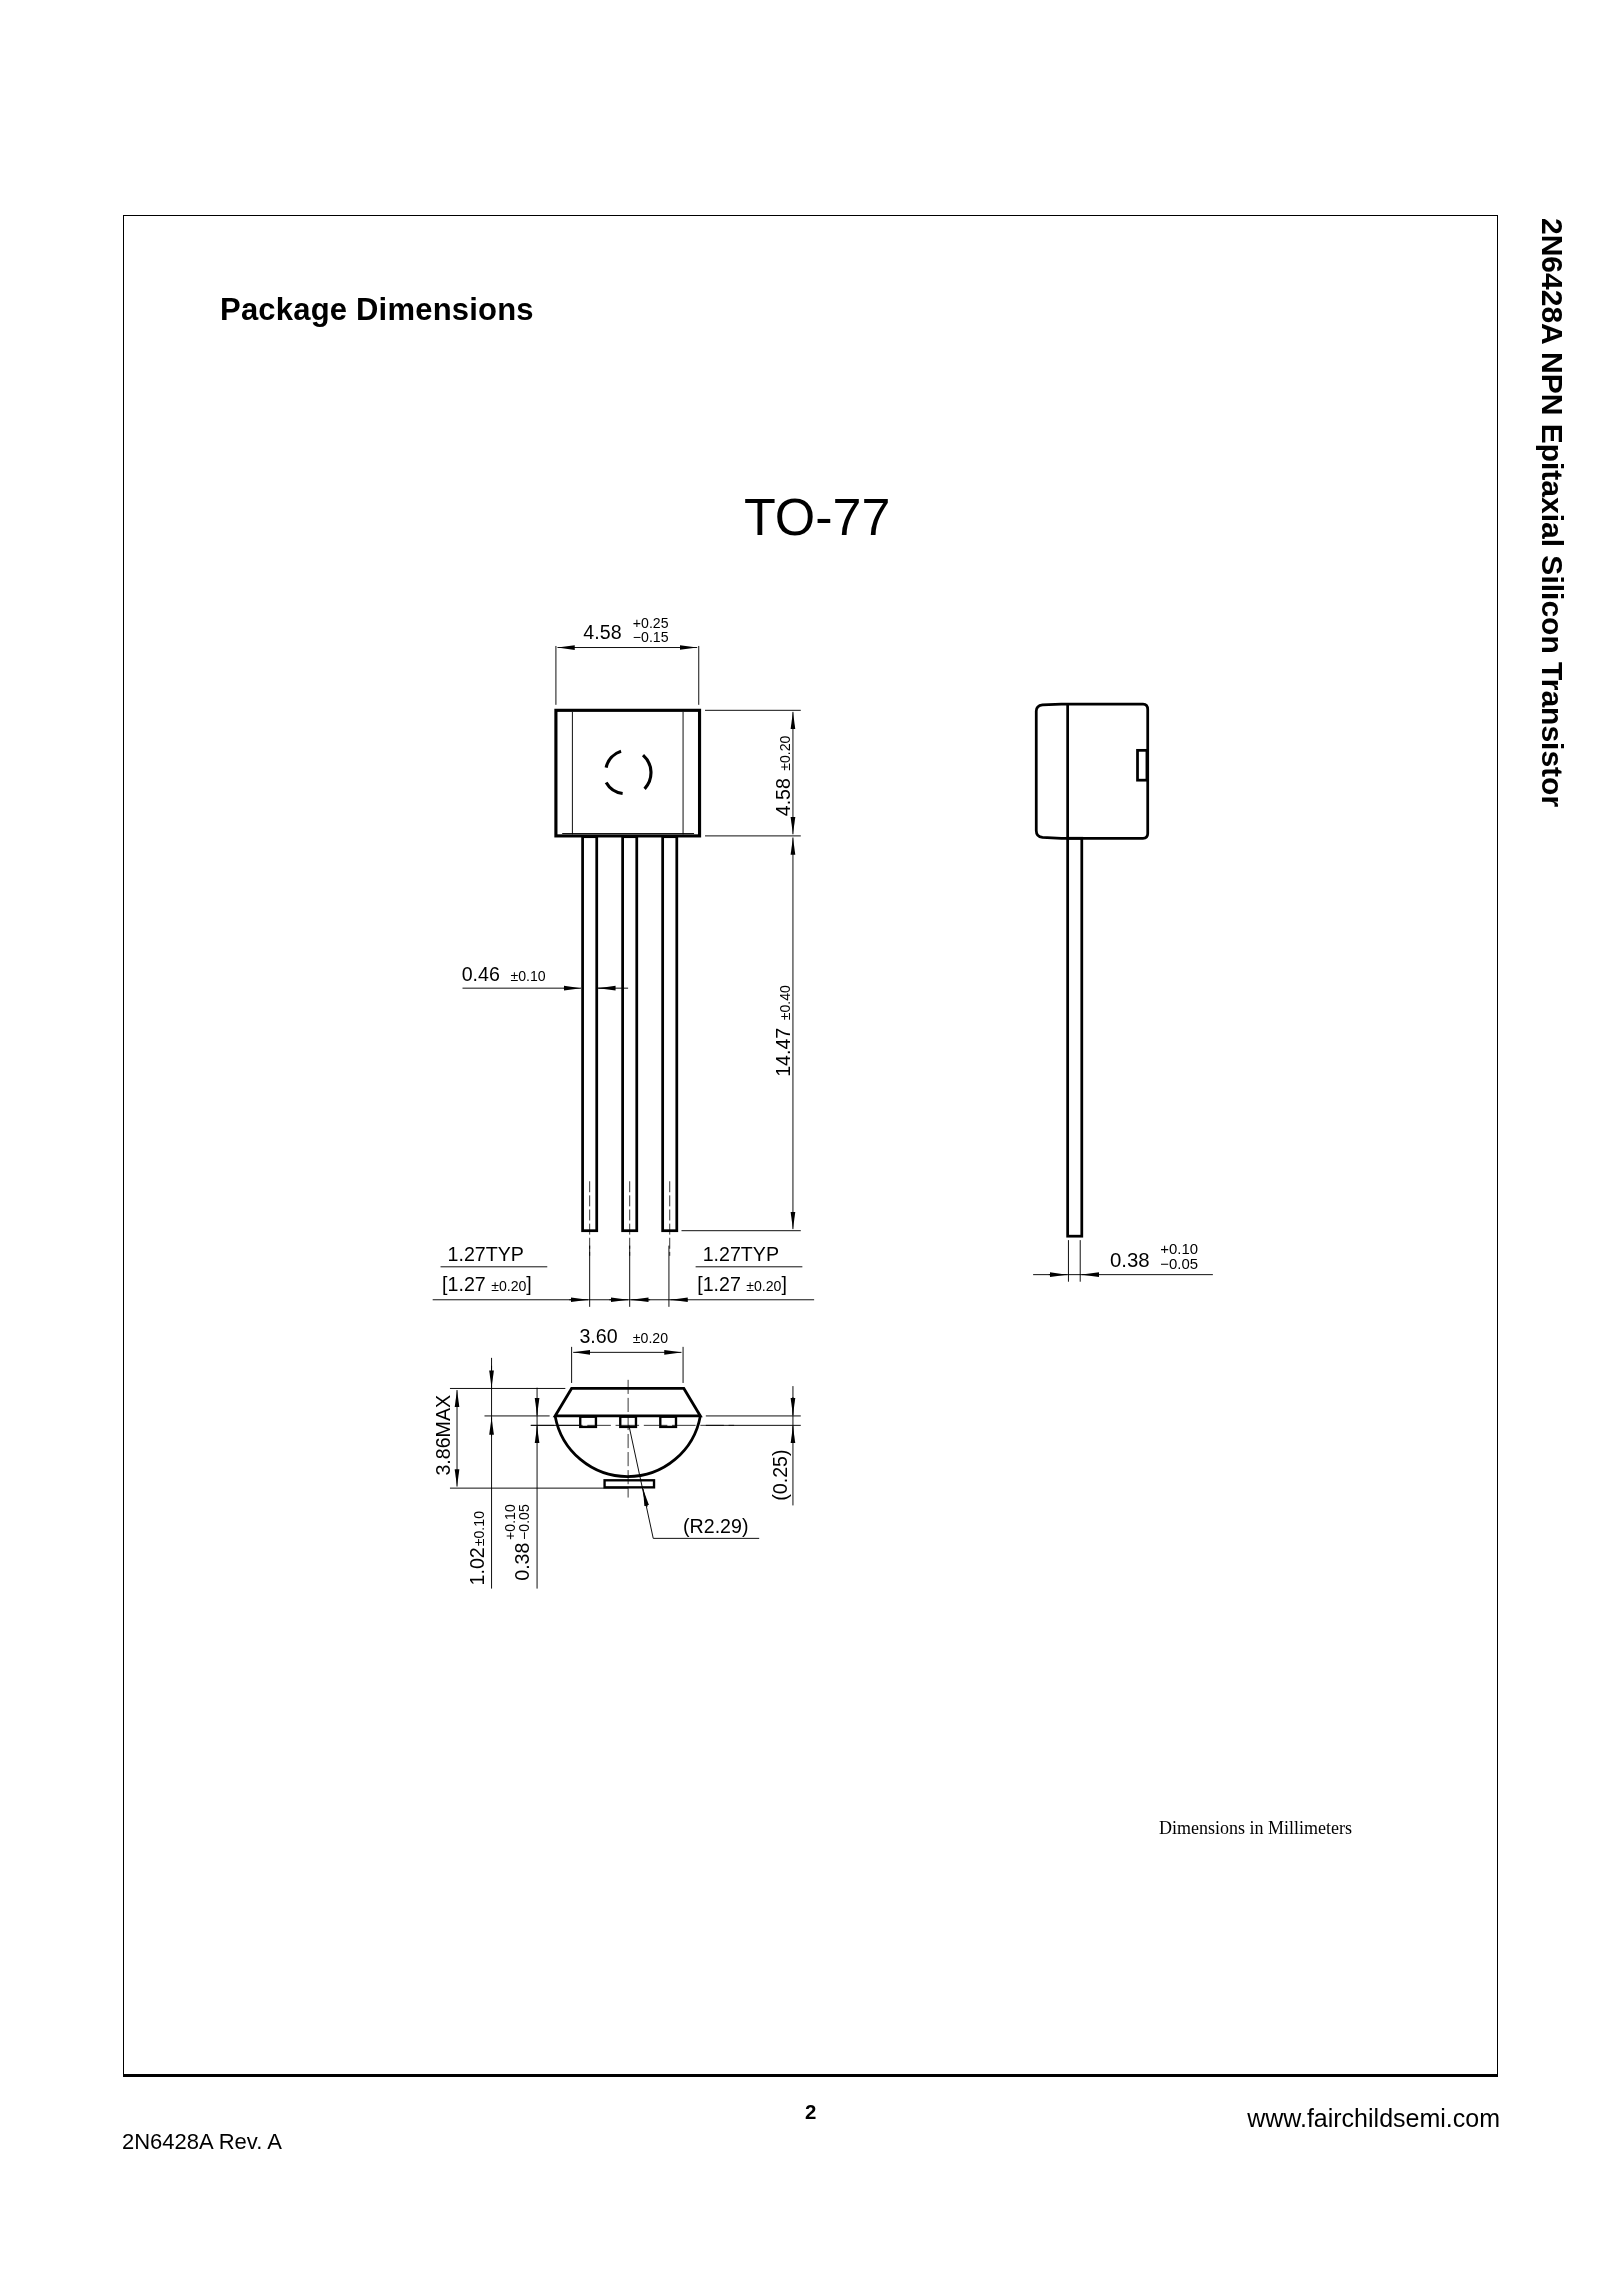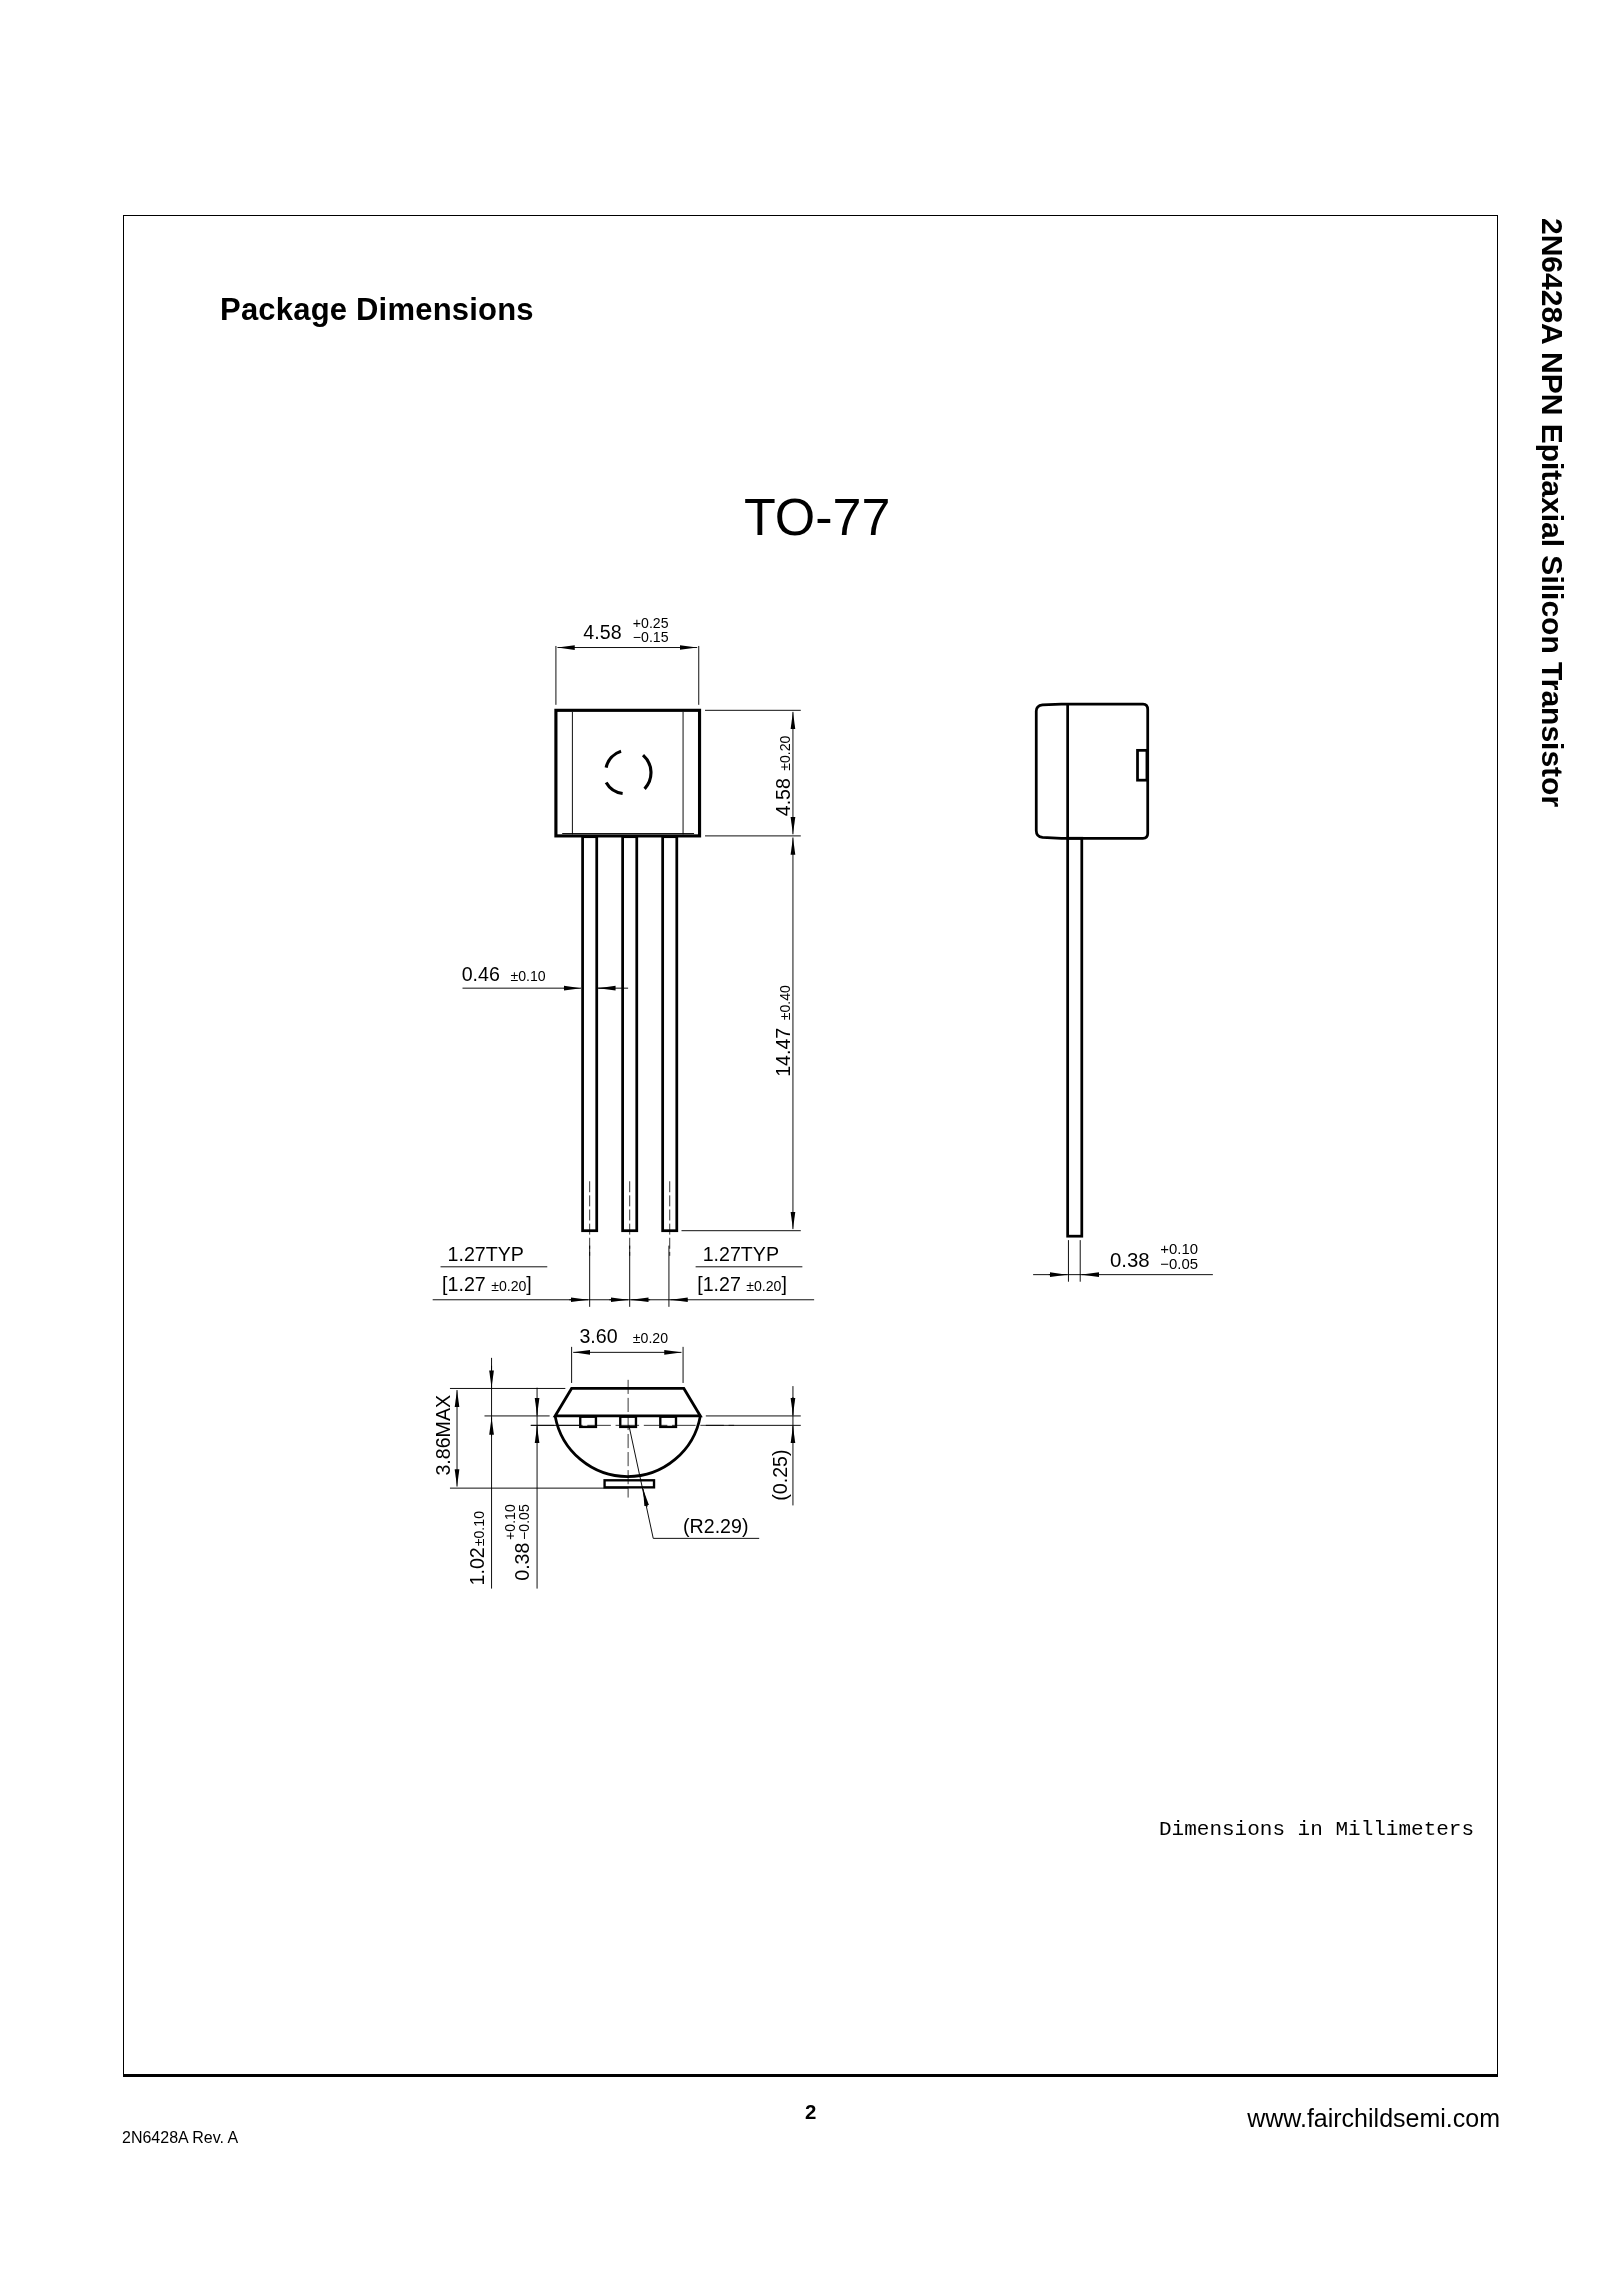--- a/index.html
+++ b/index.html
@@ -1,24 +1,24 @@
 <!DOCTYPE html>
 <html style="font-size:12.6px"><head>
 <meta charset="utf-8">
 <style>
   html, body { margin:0; padding:0; background:#ffffff; }
   body { width:1622px; height:2295px; position:relative; overflow:hidden; font-family:"Liberation Sans", sans-serif; color:#000; }
   .frame { position:absolute; left:123px; top:215px; width:1375px; height:1862px; border:1.6px solid #000; border-bottom-width:3.1px; box-sizing:border-box; }
   .title { position:absolute; left:220px; top:292px; font-size:31px; font-weight:bold; font-family:"Liberation Sans", sans-serif; letter-spacing:0.2px; }
   .side-title { position:absolute; left:1569px; top:218px; transform-origin:0 0; transform:rotate(90deg); white-space:nowrap; font-size:30px; font-weight:bold; font-family:"Liberation Sans", sans-serif; }
   .package { position:absolute; left:744px; top:487px; font-size:52px; font-family:"Liberation Sans", sans-serif; }
-  .note { position:absolute; left:1159px; top:1818px; font-size:21px; font-family:Liberation Mono, monospace; }
+  .note { position:absolute; left:1159px; top:1818px; font-size:18px; font-family:Liberation Serif, serif; }
   .footer-page { position:absolute; left:805px; top:2101px; font-size:20.4px; font-weight:bold; }
   .footer-url { position:absolute; right:122px; top:2104px; font-size:25px; }
-  .footer-rev { position:absolute; left:122px; top:2129px; font-size:16px; }
+  .footer-rev { position:absolute; left:122px; top:2129px; font-size:22px; }
   svg.drawing { position:absolute; left:0; top:0; }
   svg text { font-family:"Liberation Sans", sans-serif; fill:#000; }
 </style>
 </head>
 <body>
 
 <div class="frame"></div>
 
 <div class="title">Package Dimensions</div>
 <div class="side-title">2N6428A  NPN Epitaxial Silicon Transistor</div>

